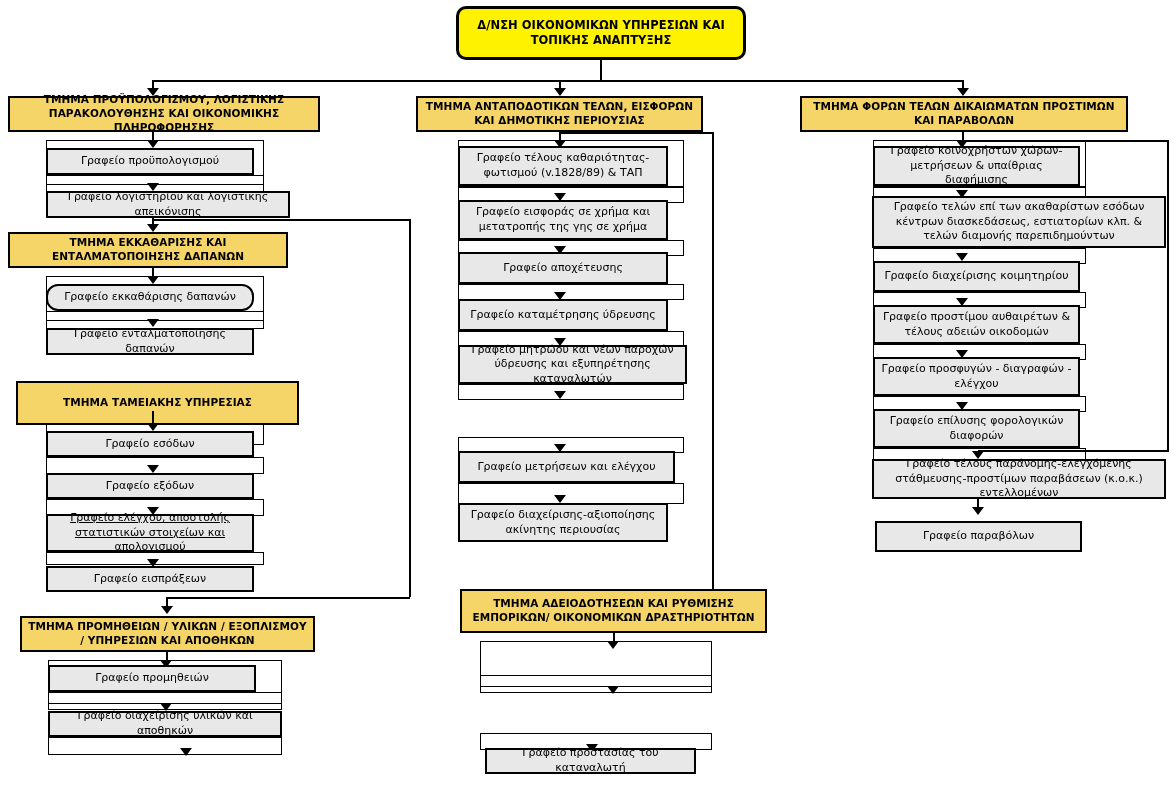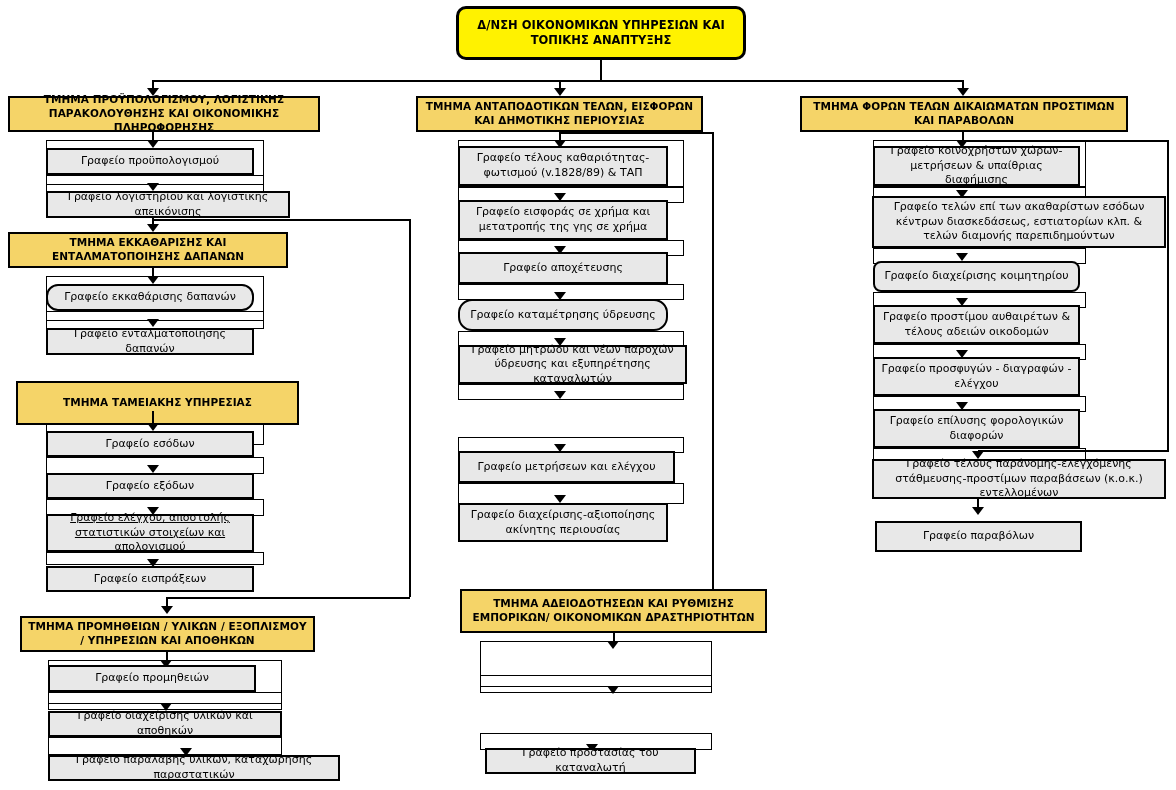--- a/index.html
+++ b/index.html
@@ -163,23 +163,20 @@
   <div class="box office" style="left:48px; top:665px; width:208px; height:27px;">
     <span>Γραφείο προμηθειών</span>
   </div>
   <div class="wbox" style="left:48px; top:692px; width:234px; height:18px;"></div>
   <div class="arrow" style="left:160px; top:703px;"></div>
   <div class="box office" style="left:48px; top:711px; width:234px; height:26px;">
     <span>Γραφείο διαχείρισης υλικών και αποθηκών</span>
   </div>
   <div class="wbox" style="left:48px; top:737px; width:234px; height:18px;"></div>
   <div class="arrow" style="left:180px; top:748px;"></div>
-  <div class="box office" style="left:48px; top:755px; width:292px; height:26px;">
-    <span>Γραφείο παραλαβής υλικών, καταχώρησης παραστατικών</span>
-  </div>
 
   <div class="box dept" style="left:416px; top:96px; width:287px; height:36px;">
     <span>ΤΜΗΜΑ ΑΝΤΑΠΟΔΟΤΙΚΩΝ ΤΕΛΩΝ, ΕΙΣΦΟΡΩΝ ΚΑΙ ΔΗΜΟΤΙΚΗΣ ΠΕΡΙΟΥΣΙΑΣ</span>
   </div>
 
   <div class="conn vline" style="left:712px; top:132px; width:2px; height:462px;"></div>
   <div class="conn hline" style="left:560px; top:132px; width:154px; height:2px;"></div>
   <div class="conn hline" style="left:613px; top:593px; width:101px; height:2px;"></div>
 
   <div class="conn vline" style="left:559px; top:132px; width:2px; height:8px;"></div>
@@ -197,21 +194,21 @@
   </div>
 
   <div class="wbox" style="left:458px; top:240px; width:226px; height:16px;"></div>
   <div class="arrow" style="left:554px; top:246px;"></div>
   <div class="box office" style="left:458px; top:252px; width:210px; height:32px;">
     <span>Γραφείο αποχέτευσης</span>
   </div>
 
   <div class="wbox" style="left:458px; top:284px; width:226px; height:16px;"></div>
   <div class="arrow" style="left:554px; top:292px;"></div>
-  <div class="box office" style="left:458px; top:299px; width:210px; height:32px;border-radius:14px;">
+  <div class="box office" style="left:458px; top:299px; width:210px; height:32px;">
     <span>Γραφείο καταμέτρησης ύδρευσης</span>
   </div>
 
   <div class="wbox" style="left:458px; top:331px; width:226px; height:16px;"></div>
   <div class="arrow" style="left:554px; top:338px;"></div>
   <div class="box office" style="left:458px; top:345px; width:229px; height:39px;">
     <span>Γραφείο μητρώου και νέων παροχών ύδρευσης και εξυπηρέτησης καταναλωτών</span>
   </div>
 
   <div class="wbox" style="left:458px; top:384px; width:226px; height:16px;"></div>
@@ -262,21 +259,21 @@
   </div>
 
   <div class="wbox" style="left:873px; top:186px; width:213px; height:16px;"></div>
   <div class="arrow" style="left:956px; top:190px;"></div>
   <div class="box office" style="left:872px; top:196px; width:294px; height:52px;">
     <span>Γραφείο τελών επί των ακαθαρίστων εσόδων κέντρων διασκεδάσεως, εστιατορίων κλπ. &amp; τελών διαμονής παρεπιδημούντων</span>
   </div>
 
   <div class="wbox" style="left:873px; top:248px; width:213px; height:16px;"></div>
   <div class="arrow" style="left:956px; top:253px;"></div>
-  <div class="box office" style="left:873px; top:261px; width:207px; height:31px;border-radius:8px;">
+  <div class="box office" style="left:873px; top:261px; width:207px; height:31px;">
     <span>Γραφείο διαχείρισης κοιμητηρίου</span>
   </div>
 
   <div class="wbox" style="left:873px; top:292px; width:213px; height:16px;"></div>
   <div class="arrow" style="left:956px; top:298px;"></div>
   <div class="box office" style="left:873px; top:305px; width:207px; height:39px;">
     <span>Γραφείο προστίμου αυθαιρέτων  &amp; τέλους αδειών οικοδομών</span>
   </div>
 
   <div class="wbox" style="left:873px; top:344px; width:213px; height:16px;"></div>

